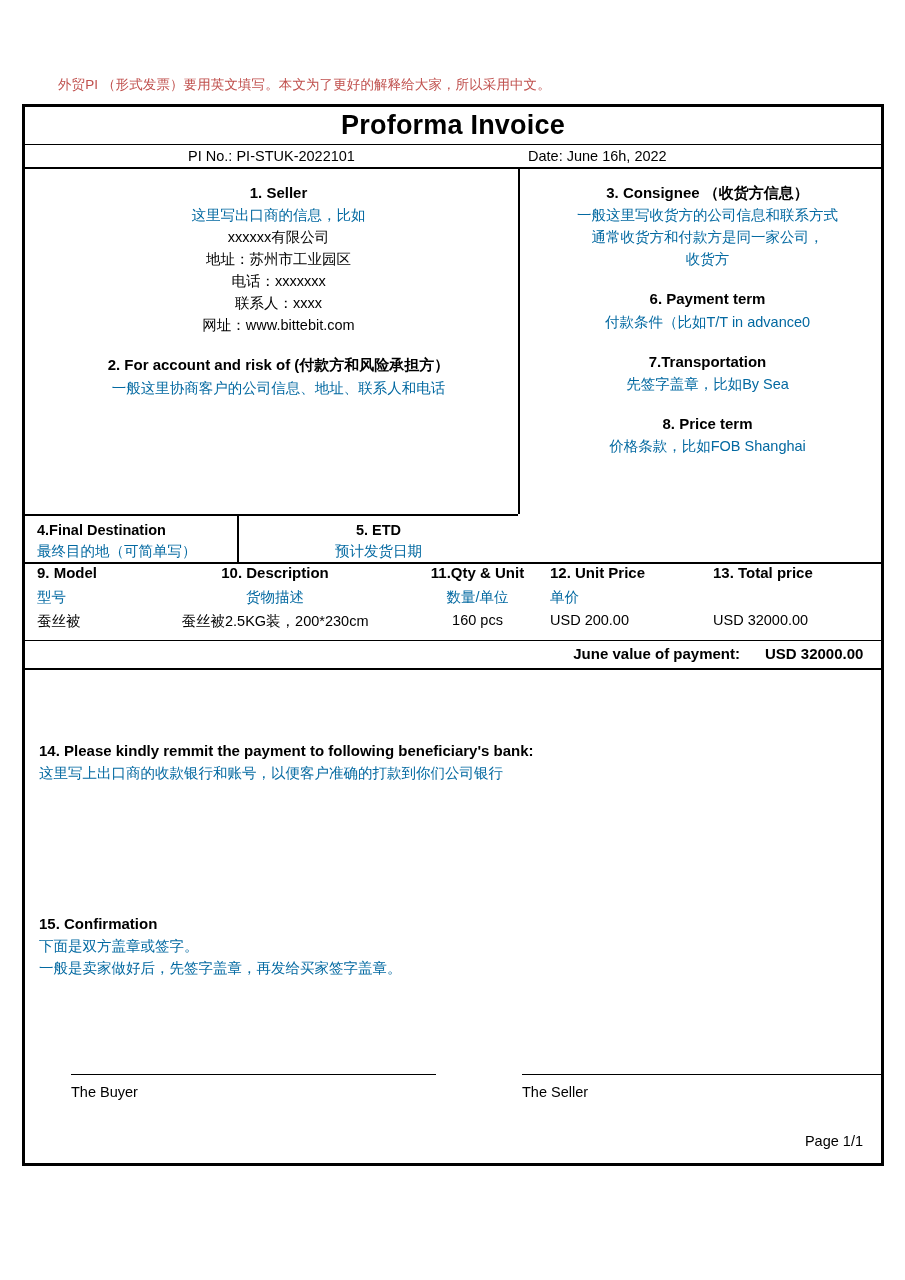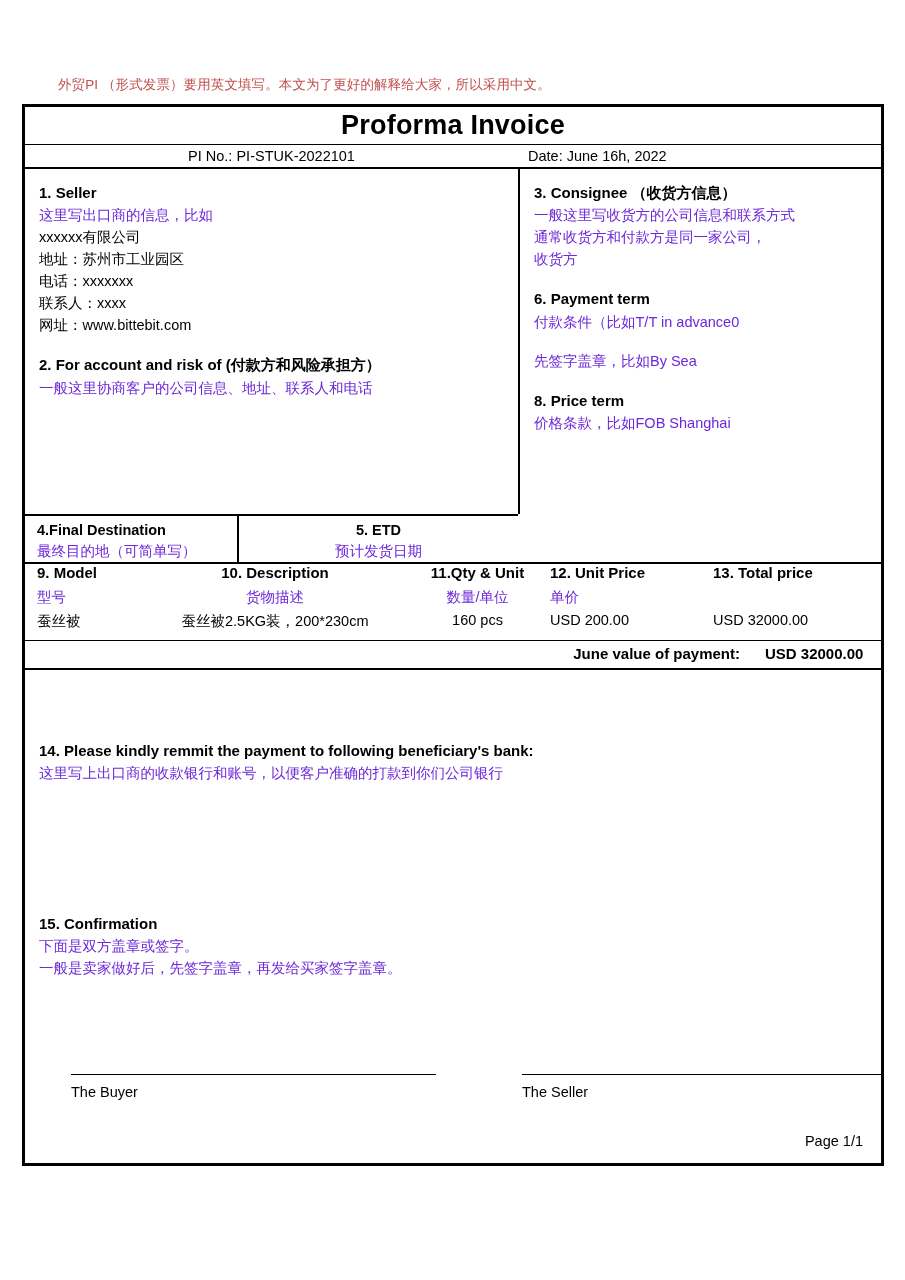--- a/index.html
+++ b/index.html
@@ -14,21 +14,21 @@
     color: #000000;
     position: relative;
     overflow: hidden;
   }
   .page {
     position: absolute;
     left: 0; top: 0;
     width: 905px;
     height: 1280px;
   }
-  .red { color: #6d28d9; }
+  .red { color: #0369a1; }
 
   
   .top-note {
     position: absolute;
     left: 58px;
     top: 76px;
     font-size: 13.5px;
     color: #c0504d;
     white-space: nowrap;
     letter-spacing: 0.1px;
@@ -87,20 +87,21 @@
     top: 3px;
     font-size: 14.5px;
   }
 
   
   .parties {
     position: absolute;
     left: 0; top: 62px;
     width: 100%;
     height: 345px;
+    text-align: center;
   }
   .col-left {
     position: absolute;
     left: 0; top: 0;
     width: 493px;
     height: 100%;
   }
   .col-right {
     position: absolute;
     left: 493px; top: 0;
@@ -307,20 +308,21 @@
           <div class="ln red">通常收货方和付款方是同一家公司，</div>
           <div class="ln red">收货方</div>
 
           <div class="blk-gap"></div>
 
           <div class="hd">6. Payment term</div>
           <div class="ln red">付款条件（比如T/T in advance0</div>
 
           <div class="blk-gap"></div>
 
+          <div class="hd">7.Transportation</div>
           <div class="ln red">先签字盖章，比如By Sea</div>
 
           <div class="blk-gap"></div>
 
           <div class="hd">8. Price term</div>
           <div class="ln red">价格条款，比如FOB Shanghai</div>
         </div>
       </div>
     </div>
 

